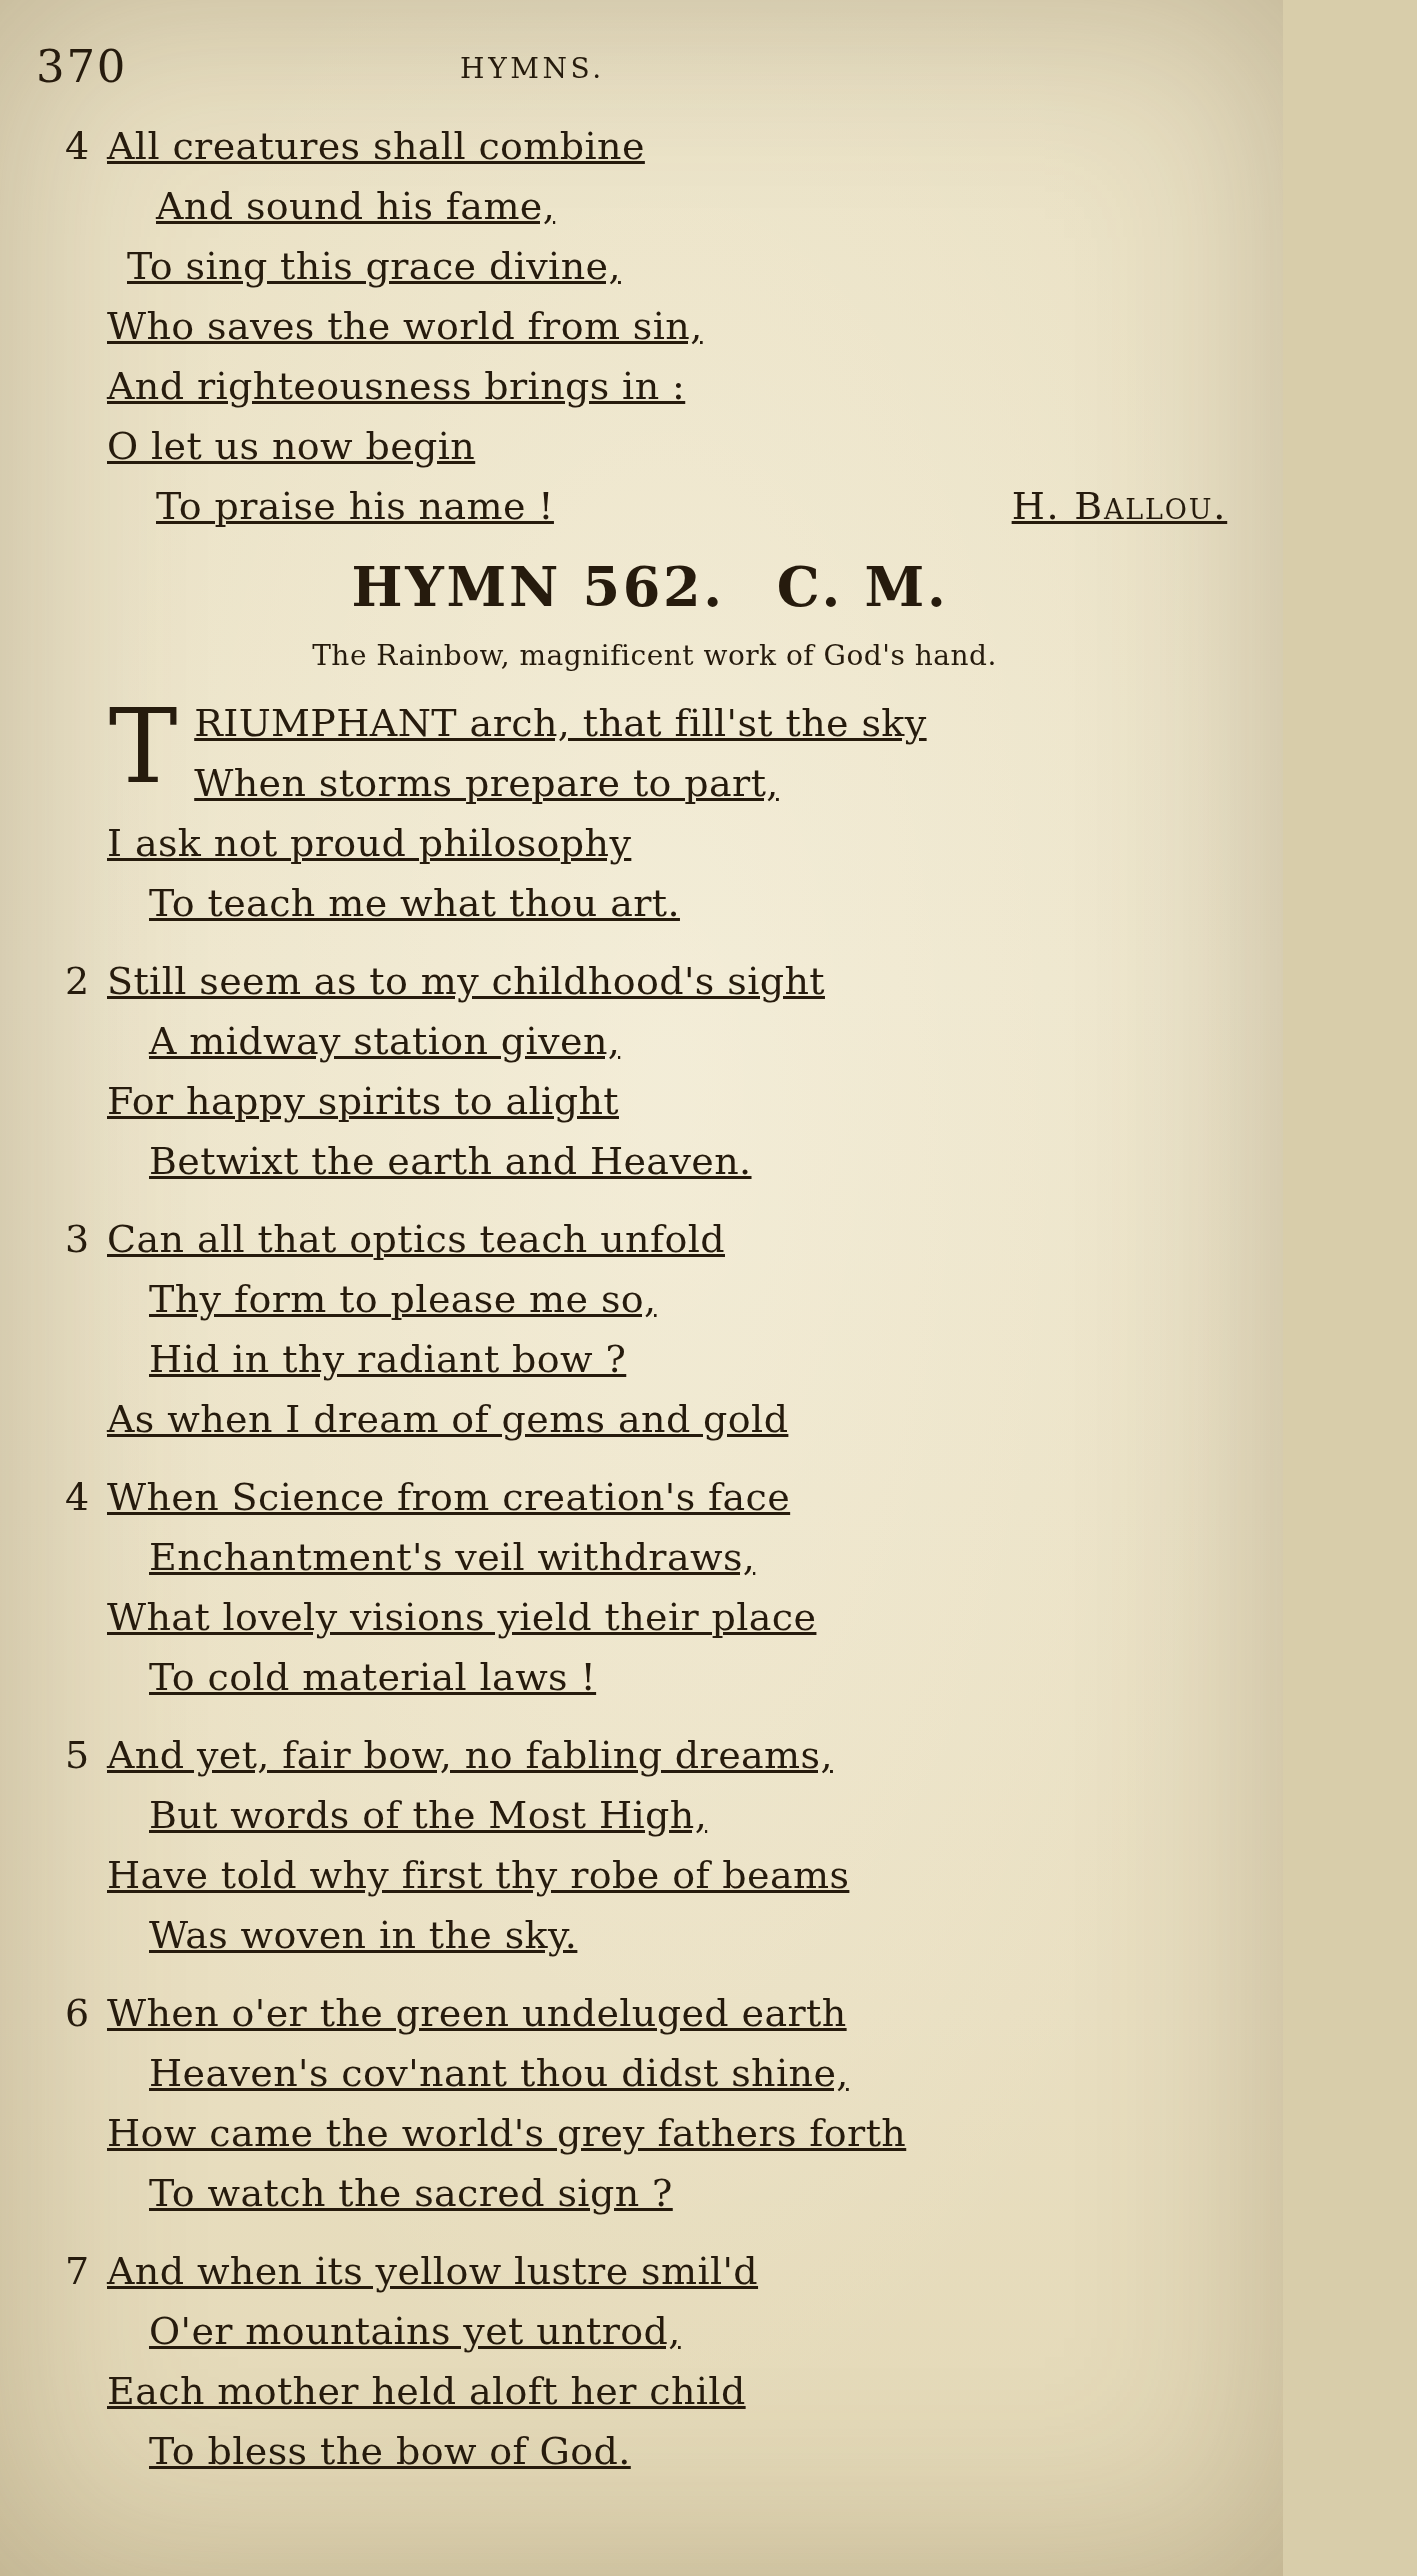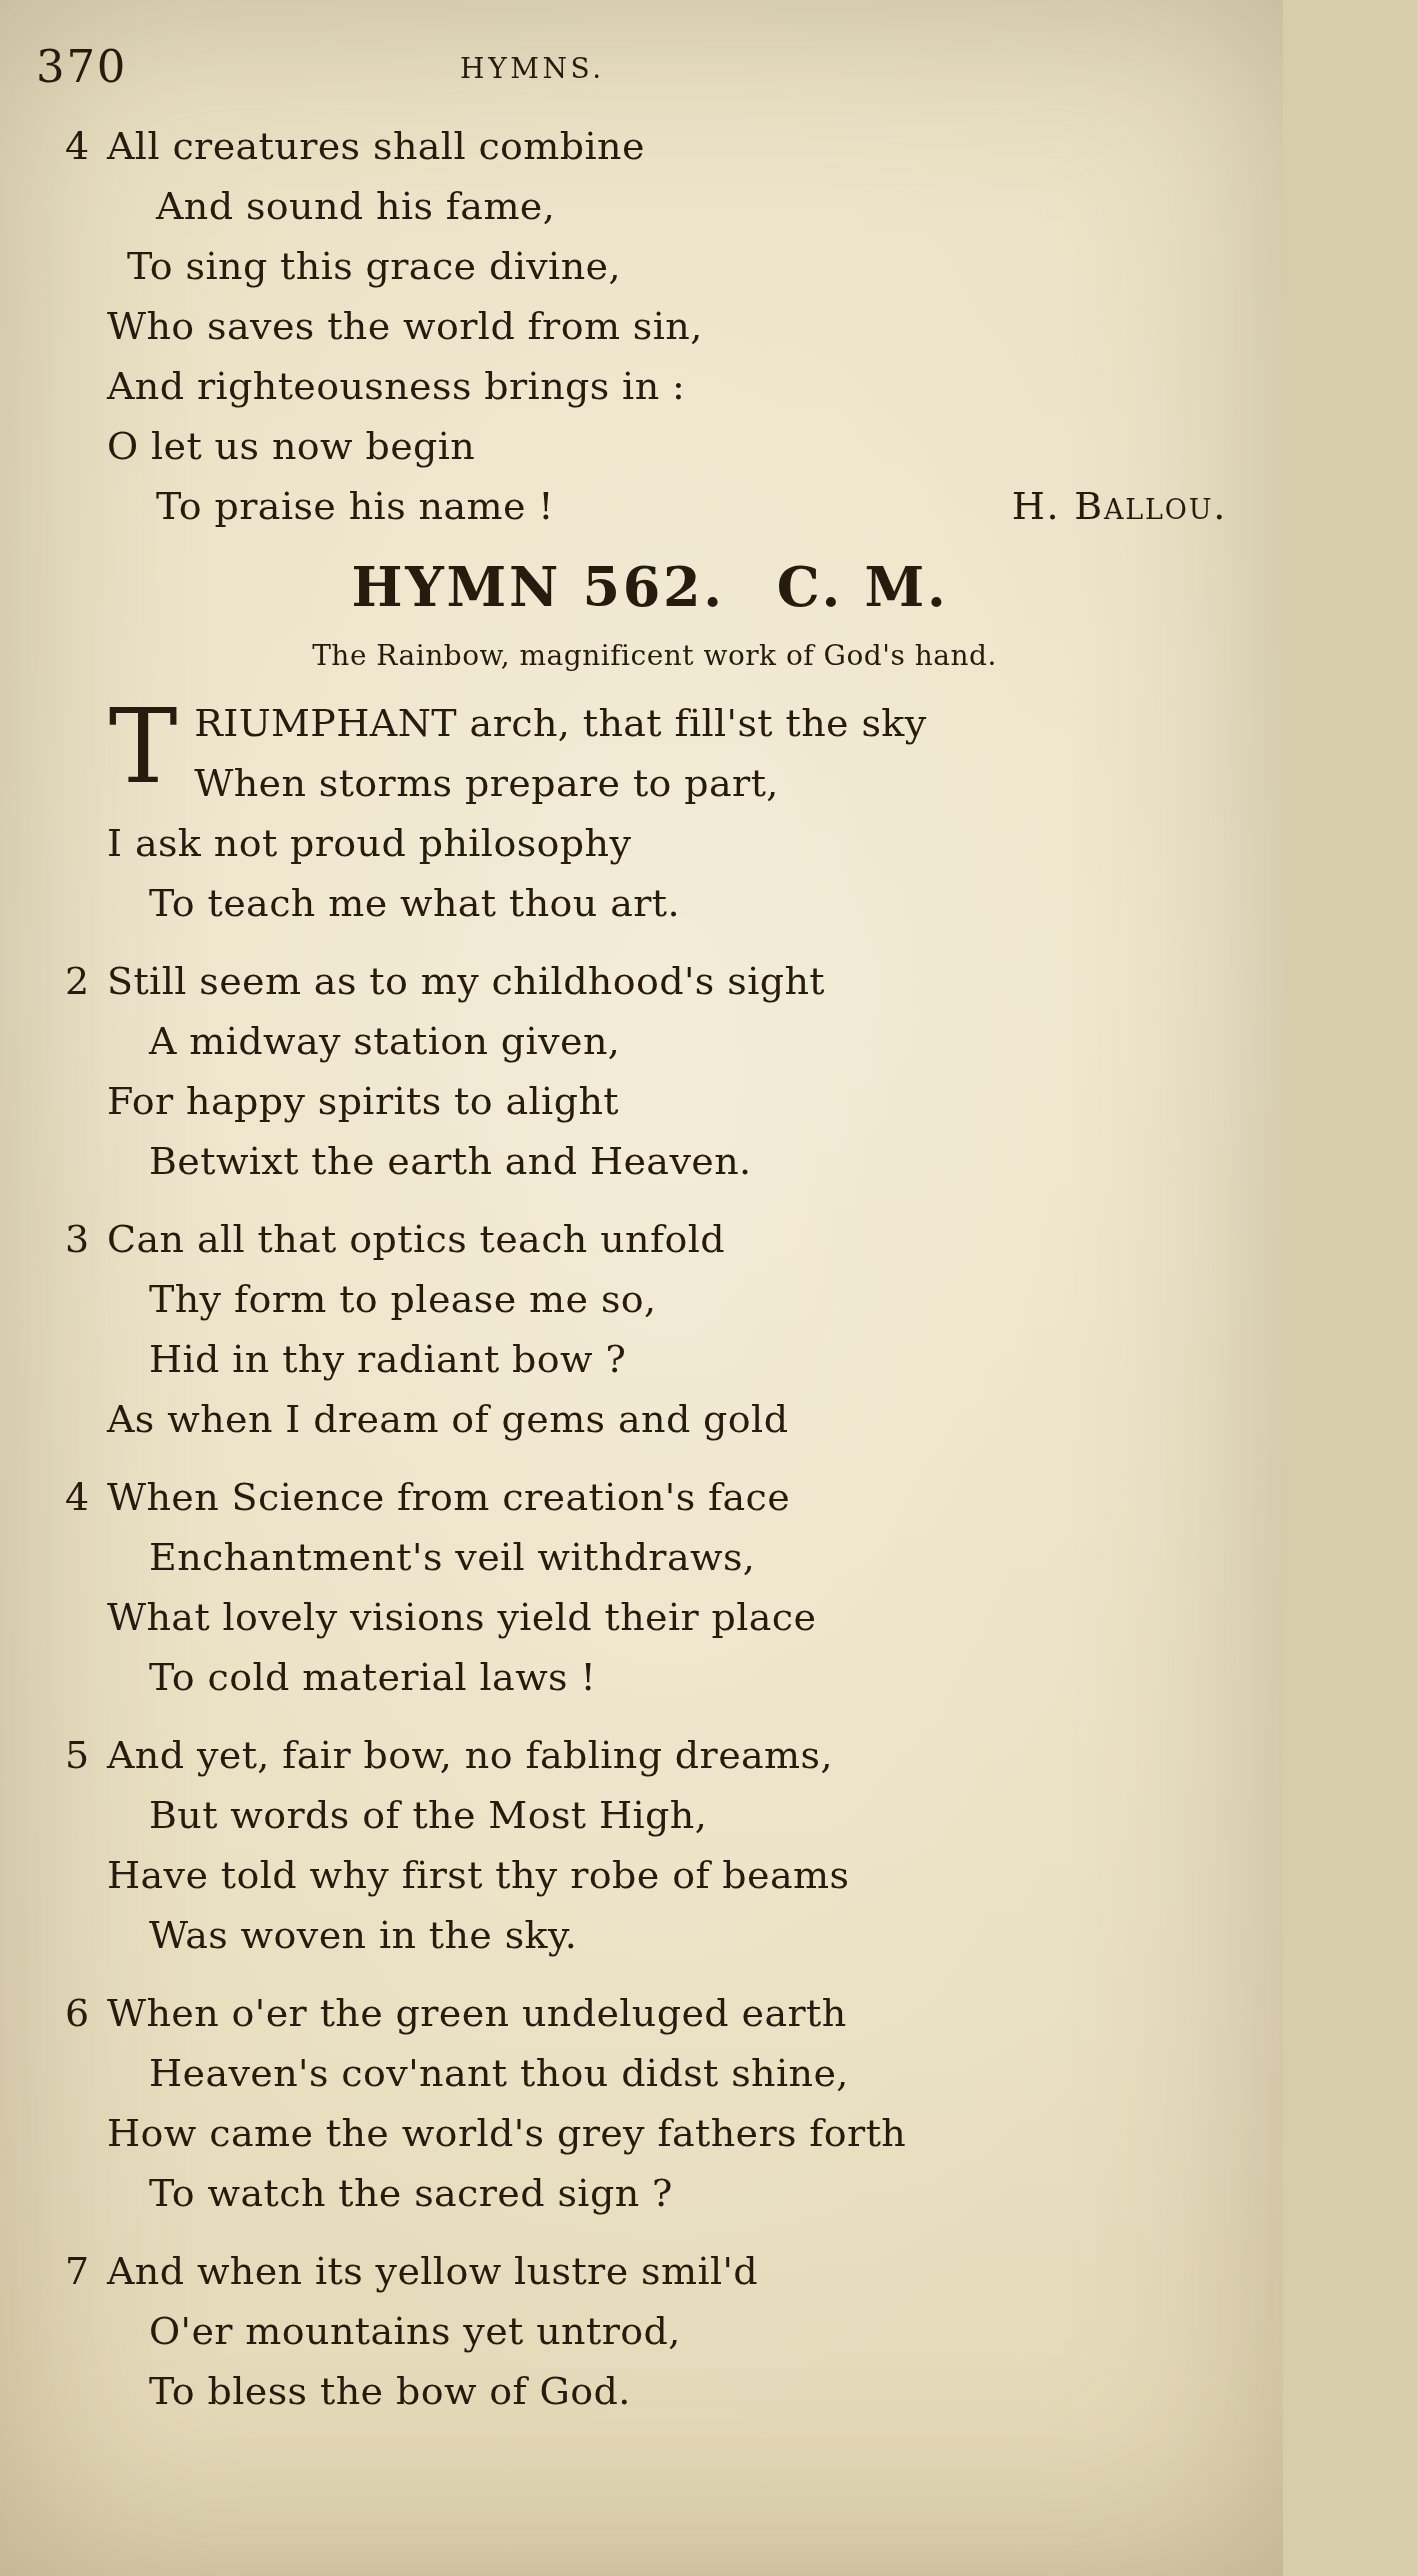--- a/index.html
+++ b/index.html
@@ -29,21 +29,21 @@
     position: absolute; left: -71px; top: -5.4px;
     font-size: 45px; letter-spacing: 1.8px;
   }
   .running {
     position: absolute; left: 0; right: 271px; top: 7.2px;
     text-align: center; font-size: 28px; letter-spacing: 3.6px;
   }
 
   
   .verse { position: relative; margin-bottom: 18px; }
-  .line { line-height: 60px; white-space: nowrap; }
+  .line { line-height: 60px; white-space: nowrap; text-decoration: underline; }
   .vnum { display: inline-block; width: 42px; margin-left: -42px; }
   .p1 { margin-left: 20px; }
   .p2 { margin-left: 49px; }
   .ind { margin-left: 42px; }
   .v1i { margin-left: 12.7px; }
 
   .flexline { display: flex; align-items: baseline; justify-content: space-between; }
   .attr {
     margin-left: auto;
     font-variant: small-caps;
@@ -145,17 +145,18 @@
   <div class="verse">
     <div class="line"><span class="vnum">6</span><span>When o'er the green undeluged earth</span></div>
     <div class="line ind">Heaven's cov'nant thou didst shine,</div>
     <div class="line">How came the world's grey fathers forth</div>
     <div class="line ind">To watch the sacred sign ?</div>
   </div>
 
   <div class="verse">
     <div class="line"><span class="vnum">7</span><span>And when its yellow lustre smil'd</span></div>
     <div class="line ind">O'er mountains yet untrod,</div>
+    <div class="line">Each mother held aloft her child</div>
     <div class="line ind">To bless the bow of God.</div>
   </div>
 
 </div>
 
 
 </body></html>

